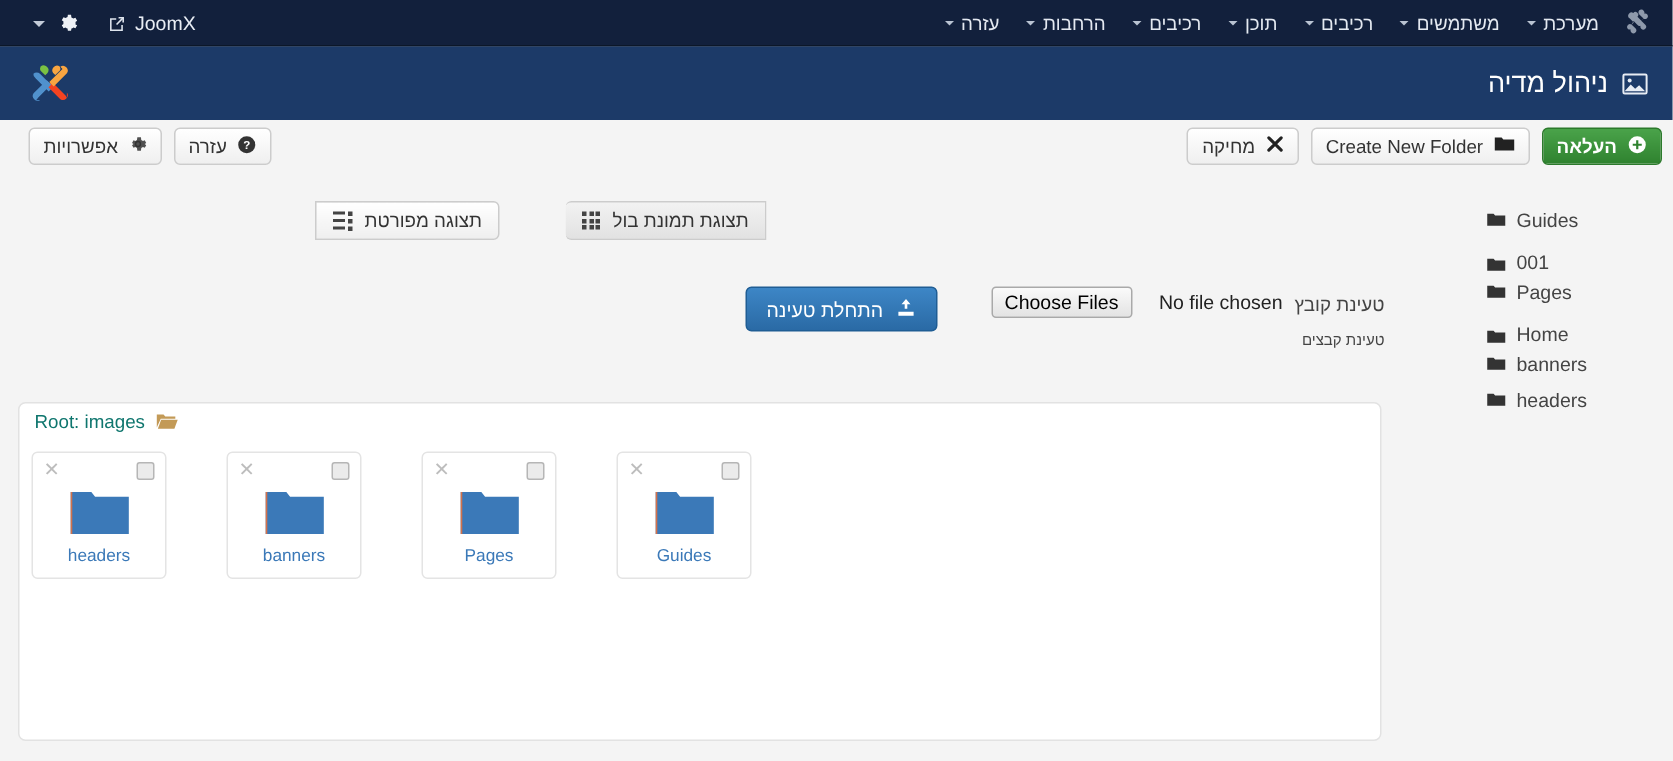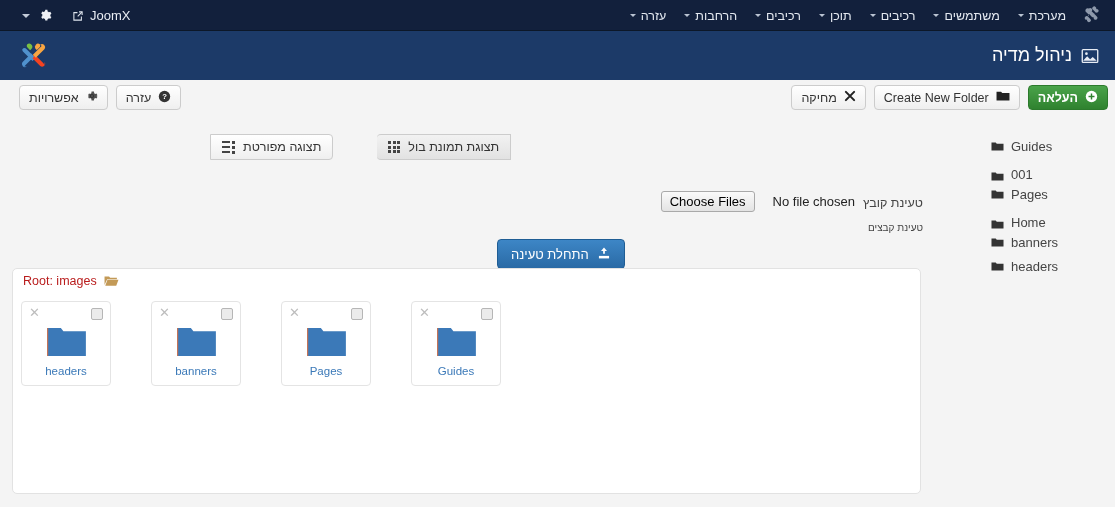--- a/index.html
+++ b/index.html
@@ -165,35 +165,35 @@
     font-size: 13px; color: #000000; padding: 2px 8px; cursor: pointer;
     font-family: "Liberation Sans", sans-serif;
   }
   .nofile { font-size: 13px; color: #222222; }
   .btn-blue {
     position: absolute; left: 497px; top: 1px;
     display: inline-flex; align-items: center; gap: 8px;
     height: 30px; padding: 0 13px;
     border: 1px solid #1f5d94; border-radius: 4px;
     background: linear-gradient(#3d86c6, #2a6aa5);
-    color: #ffffff; font-size: 13px; cursor: pointer; direction: rtl; margin-top: 48px;
+    color: #ffffff; font-size: 13px; cursor: pointer; direction: rtl;
   }
 
   
   .panel {
     position: absolute; top: 268px; left: 12px;
     width: 909px; height: 226px;
     background: #ffffff;
     border: 1px solid #e2e2e2; border-radius: 5px;
     direction: rtl;
   }
   .root-label {
     position: absolute; top: 5px; left: 10px;
     display: flex; align-items: center; gap: 7px; direction: ltr;
-    font-size: 12.5px; color: #b91c1c;
+    font-size: 12.5px; color: #0f766e;
   }
   .openfolder-ic { color: #c39a57; display: flex; }
   .thumbgrid {
     position: absolute; top: 32px; left: 8px;
     display: flex; direction: ltr; gap: 40px;
   }
   .thumb {
     width: 90px; height: 85px;
     border: 1px solid #e4e4e4; border-radius: 4px;
     background: #ffffff; position: relative; cursor: pointer;

